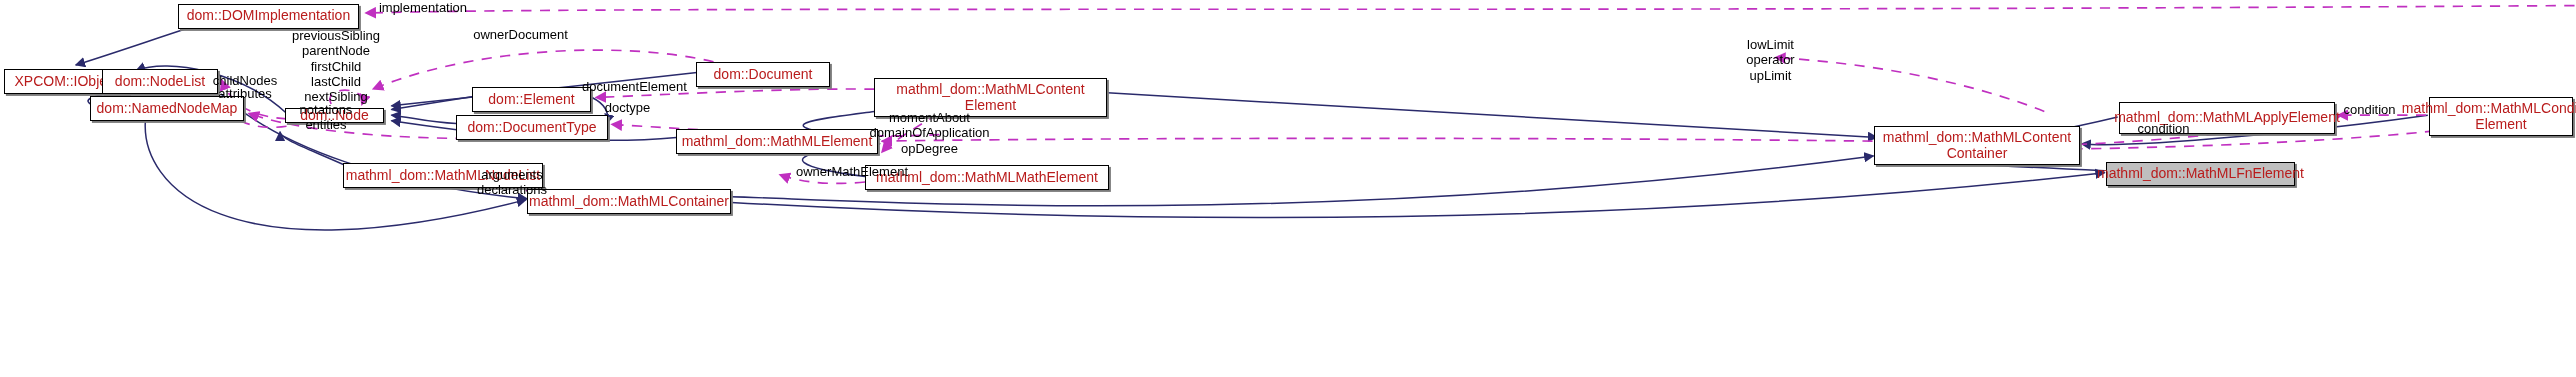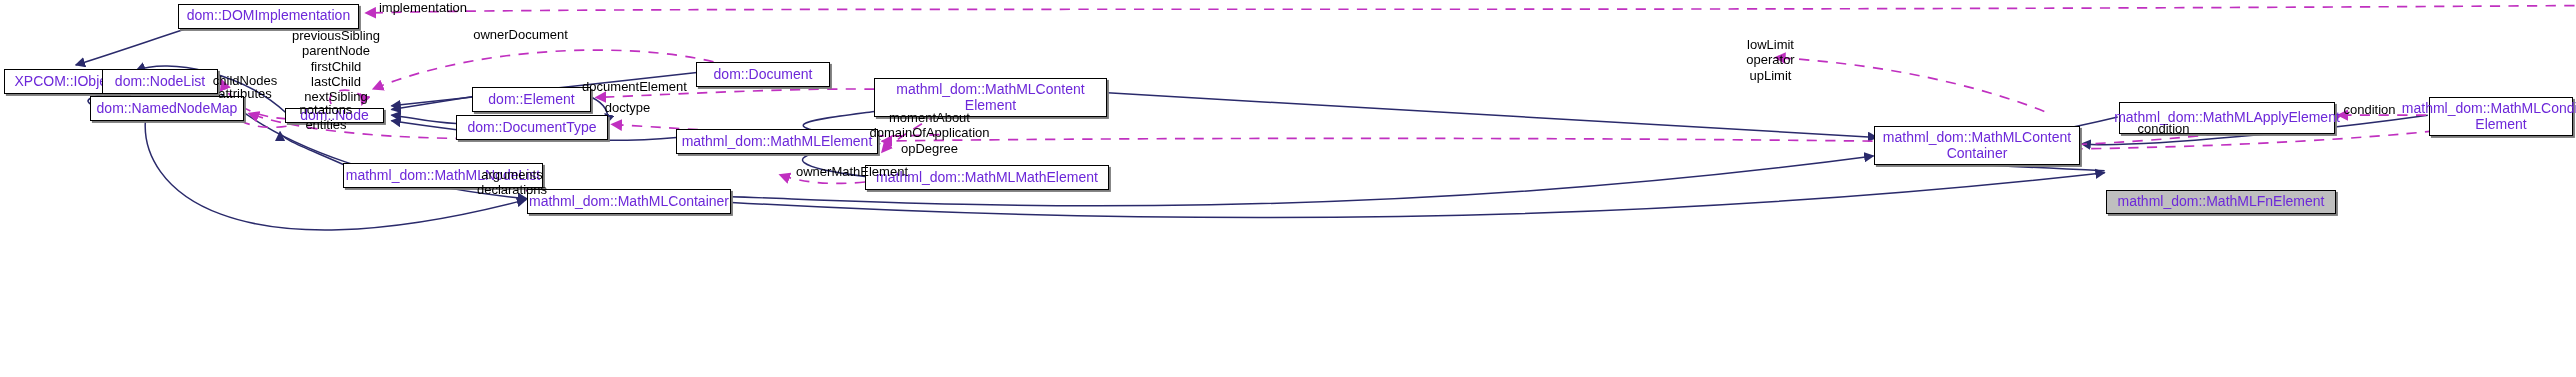--- a/index.html
+++ b/index.html
@@ -1,21 +1,21 @@
 <!DOCTYPE html>
 <html style="font-size:15px"><head>
 <meta charset="utf-8">
 <style>
   html,body{margin:0;padding:0;background:#ffffff;}
   body{font-family:"Liberation Sans","DejaVu Sans",sans-serif;}
   #diagram-root{position:relative;width:2576px;height:377px;background:#ffffff;overflow:hidden;}
   svg#edges{position:absolute;left:0;top:0;width:2576px;height:377px;}
   .node-box{position:absolute;box-sizing:border-box;background:#ffffff;border:0.9px solid #000000;
             display:flex;align-items:center;justify-content:center;text-align:center;
-            font-size:14px;color:#6d28d9;line-height:1.12;letter-spacing:0px;
+            font-size:14px;color:#b91c1c;line-height:1.12;letter-spacing:0px;
             box-shadow:1.9px 1.9px 0 0 #7b7b7b;}
   .node-box.highlight{background:#bfbfbf;}
   .edge-label{position:absolute;font-size:13px;color:#000000;text-align:center;line-height:1.18;white-space:pre;}
 </style>
 </head>
 <body>
 
 <div id="diagram-root">
 
   <svg id="edges" viewBox="0 0 2771 406">
@@ -114,21 +114,21 @@
         <span style="white-space: pre-line;">mathml_dom::MathMLContent
 Container</span>
       </div>
       <div class="node-box" style="left: 2119px; top: 102px; width: 216px; height: 32px;">
         <span style="white-space: pre-line;">mathml_dom::MathMLApplyElement</span>
       </div>
       <div class="node-box" style="left: 2429px; top: 97px; width: 144px; height: 39px;">
         <span style="white-space: pre-line;">mathml_dom::MathMLCondition
 Element</span>
       </div>
-      <div class="node-box highlight" style="left: 2106px; top: 162px; width: 230px; height: 24px; margin-top: 28px;">
+      <div class="node-box highlight" style="left: 2106px; top: 162px; width: 189px; height: 24px;">
         <span style="white-space: pre-line;">mathml_dom::MathMLFnElement</span>
       </div>
     </div>
   <div id="labels-layer">
       <div class="edge-label" style="left: 367px; top: 0px; width: 112px;">implementation</div>
       <div class="edge-label" style="left: 284px; top: 28px; width: 104px;">previousSibling
 parentNode
 firstChild
 lastChild
 nextSibling</div>

